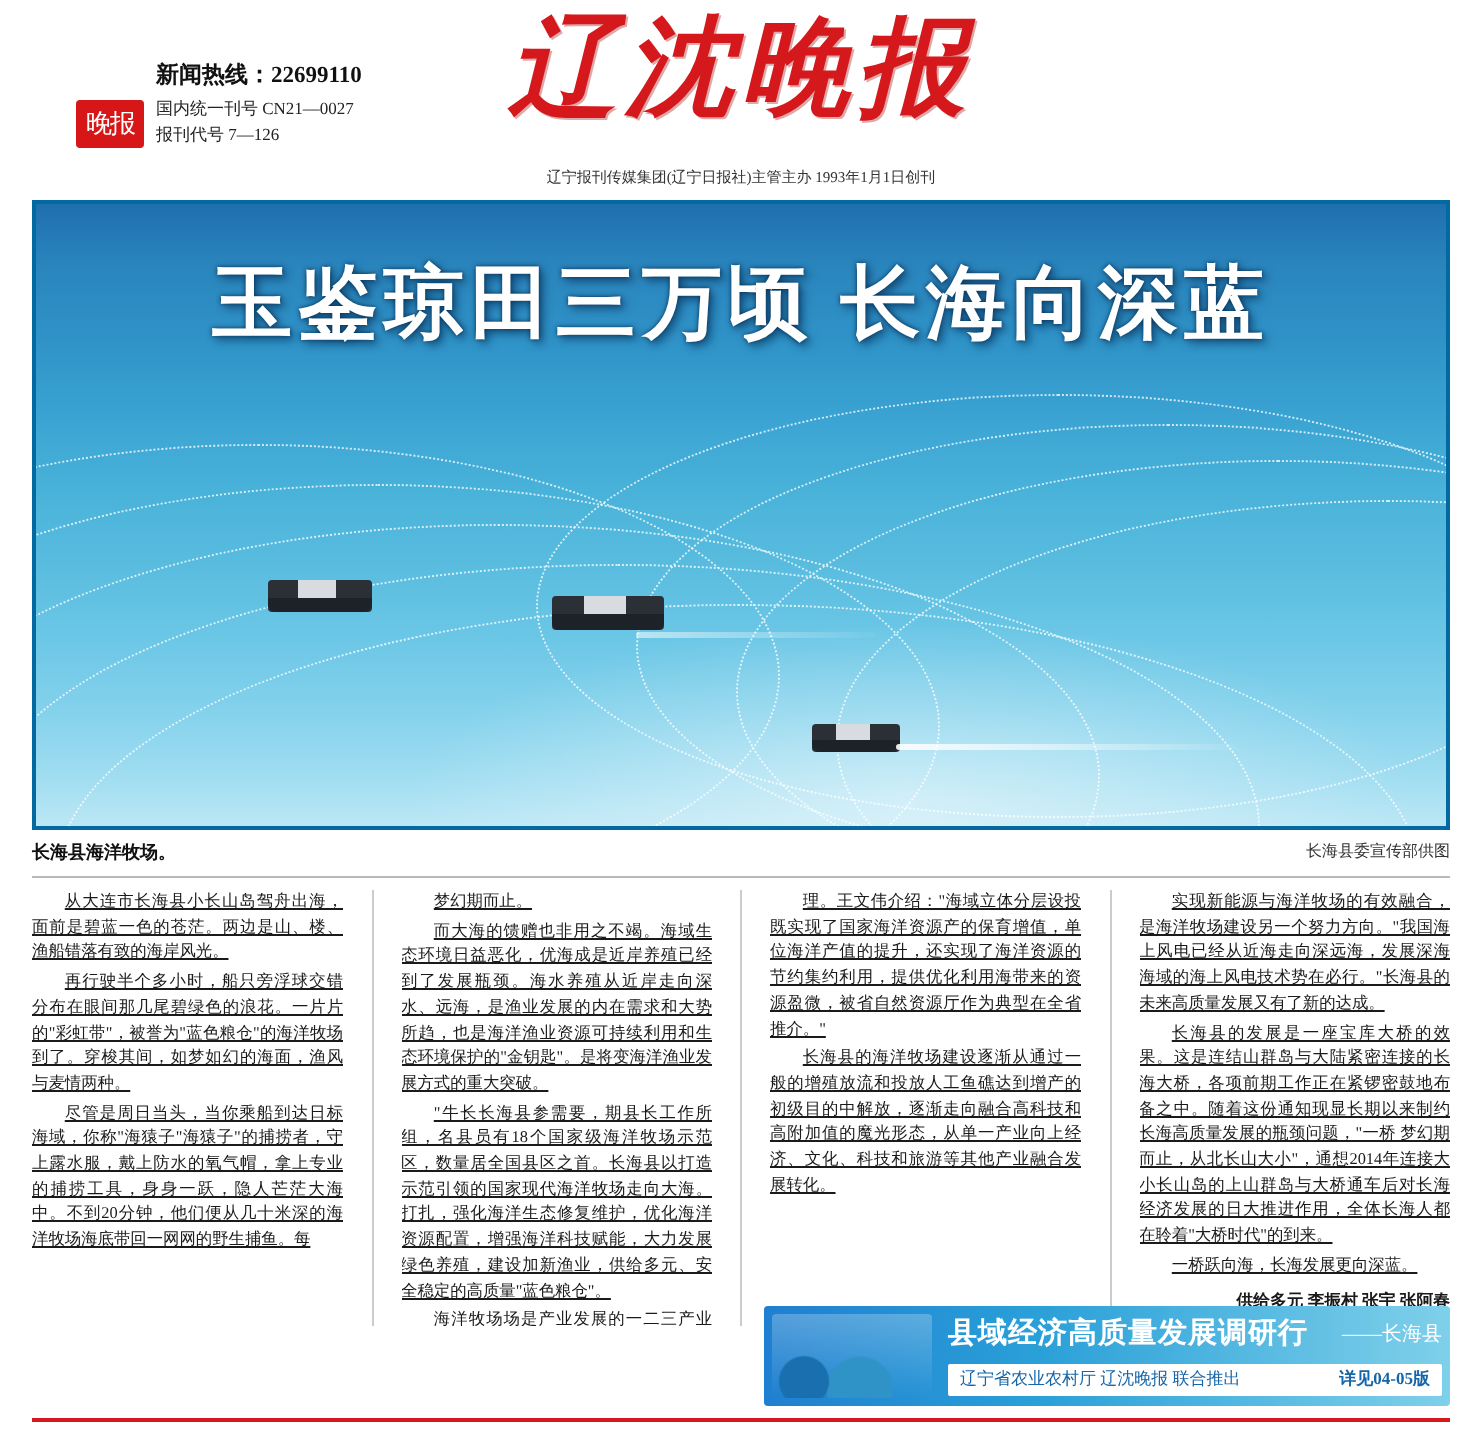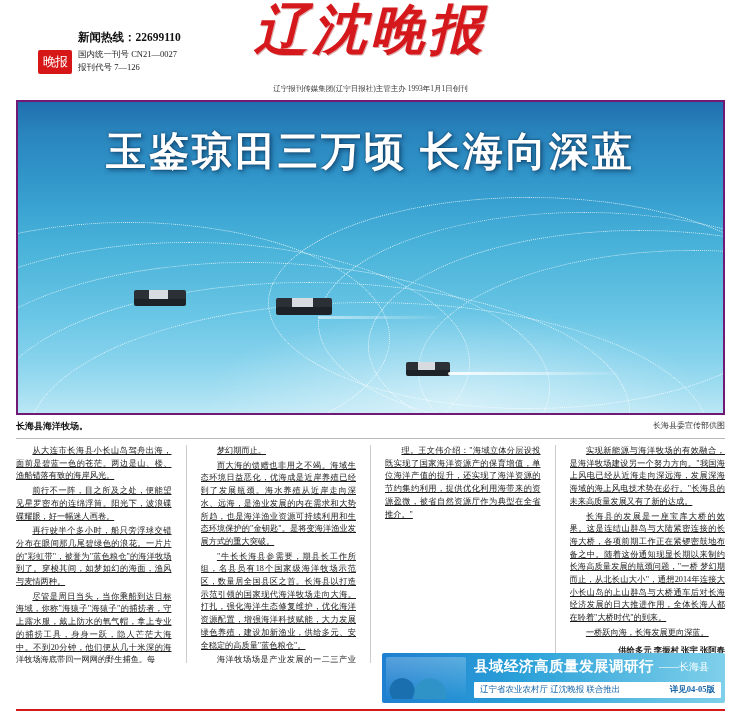--- a/index.html
+++ b/index.html
@@ -77,21 +77,21 @@
 
   .nameplate {
     position: absolute;
     left: 50%;
     top: 6px;
     transform: translateX(-50%);
     width: 300px;
     text-align: center;
   }
   .nameplate-title {
-    font-family: Liberation Mono, monospace;
+    font-family: Liberation Sans, sans-serif;
     font-size: 54px;
     font-weight: bold;
     color: #d4181c;
     letter-spacing: 4px;
     line-height: 1.05;
     font-style: italic;
     text-shadow: 1px 1px 0 rgba(160,10,10,0.35);
     white-space: nowrap;
   }
 
@@ -130,21 +130,21 @@
     font-size: 7.5px;
     color: #333;
   }
 
   
   .photo-wrap {
     position: relative;
     margin: 4px 16px 0 16px;
     width: 709px;
     height: 315px;
-    border: 2px solid #701a75;
+    border: 2px solid #0369a1;
     box-sizing: border-box;
     overflow: hidden;
   }
   .photo {
     position: absolute;
     inset: 0;
     background:
       radial-gradient(ellipse 420px 150px at 62% 96%, rgba(255,255,255,0.45) 0%, rgba(255,255,255,0) 60%),
       linear-gradient(180deg,
         #1f6fae 0%,
@@ -301,21 +301,21 @@
     left: 92px;
     top: 4px;
     font-size: 14.5px;
     font-weight: bold;
     color: #ffffff;
     letter-spacing: 0.5px;
     white-space: nowrap;
   }
   .banner-tag {
     position: absolute;
-    right: 16px;
+    right: 4px;
     top: 7px;
     font-size: 10px;
     color: #ffffff;
     white-space: nowrap;
   }
   .banner-sub-bar {
     position: absolute;
     left: 92px;
     right: 4px;
     bottom: 5px;
@@ -407,37 +407,37 @@
   <div class="caption-row">
     <div class="caption-left">长海县海洋牧场。</div>
     <div class="caption-right">长海县委宣传部供图</div>
   </div>
 
   <div class="rule-thin"></div>
 
   <div class="columns">
     <div class="col">
       <p>从大连市长海县小长山岛驾舟出海，面前是碧蓝一色的苍茫。两边是山、楼、渔船错落有致的海岸风光。</p>
-      <p>前行不一阵，目之所及之处，便能望见星罗密布的连绵浮筒。阳光下，波浪碟碟耀眼，好一幅迷人画卷。</p>
       <p>再行驶半个多小时，船只旁浮球交错分布在眼间那几尾碧绿色的浪花。一片片的"彩虹带"，被誉为"蓝色粮仓"的海洋牧场到了。穿梭其间，如梦如幻的海面，渔风与麦情两种。</p>
       <p>尽管是周日当头，当你乘船到达日标海域，你称"海猿子"海猿子"的捕捞者，守上露水服，戴上防水的氧气帽，拿上专业的捕捞工具，身身一跃，隐人芒茫大海中。不到20分钟，他们便从几十米深的海洋牧场海底带回一网网的野生捕鱼。每</p>
 
     </div>
     <div class="col-divider"></div>
 
     <div class="col">
       <p>梦幻期而止。</p>
       <p>而大海的馈赠也非用之不竭。海域生态环境日益恶化，优海成是近岸养殖已经到了发展瓶颈。海水养殖从近岸走向深水、远海，是渔业发展的内在需求和大势所趋，也是海洋渔业资源可持续利用和生态环境保护的"金钥匙"。是将变海洋渔业发展方式的重大突破。</p>
       <p>"牛长长海县参需要，期县长工作所组，名县员有18个国家级海洋牧场示范区，数量居全国县区之首。长海县以打造示范引领的国家现代海洋牧场走向大海。打扎，强化海洋生态修复维护，优化海洋资源配置，增强海洋科技赋能，大力发展绿色养殖，建设加新渔业，供给多元、安全稳定的高质量"蓝色粮仓"。</p>
       <p>海洋牧场场是产业发展的一二三产业融合发展的关键，推动从海岸经济向海洋经济、从近岸到远海的跨越，对海洋牧场而言，更无，意味着海洋渔业养殖和捕捞活动的重要载体。</p>
     </div>
     <div class="col-divider"></div>
 
     <div class="col">
       <p>理。王文伟介绍："海域立体分层设投既实现了国家海洋资源产的保育增值，单位海洋产值的提升，还实现了海洋资源的节约集约利用，提供优化利用海带来的资源盈微，被省自然资源厅作为典型在全省推介。"</p>
+      <p>长海县的海洋牧场建设逐渐从通过一般的增殖放流和投放人工鱼礁达到增产的初级目的中解放，逐渐走向融合高科技和高附加值的魔光形态，从单一产业向上经济、文化、科技和旅游等其他产业融合发展转化。</p>
     </div>
     <div class="col-divider"></div>
 
     <div class="col">
       <p>实现新能源与海洋牧场的有效融合，是海洋牧场建设另一个努力方向。"我国海上风电已经从近海走向深远海，发展深海海域的海上风电技术势在必行。"长海县的未来高质量发展又有了新的达成。</p>
       <p>长海县的发展是一座宝库大桥的效果。这是连结山群岛与大陆紧密连接的长海大桥，各项前期工作正在紧锣密鼓地布备之中。随着这份通知现显长期以来制约长海高质量发展的瓶颈问题，"一桥 梦幻期而止，从北长山大小"，通想2014年连接大小长山岛的上山群岛与大桥通车后对长海经济发展的日大推进作用，全体长海人都在聆着"大桥时代"的到来。</p>
       <p>一桥跃向海，长海发展更向深蓝。</p>
       <div class="byline">供给多元 李振村 张宇 张阿春</div>
     </div>
   </div>

